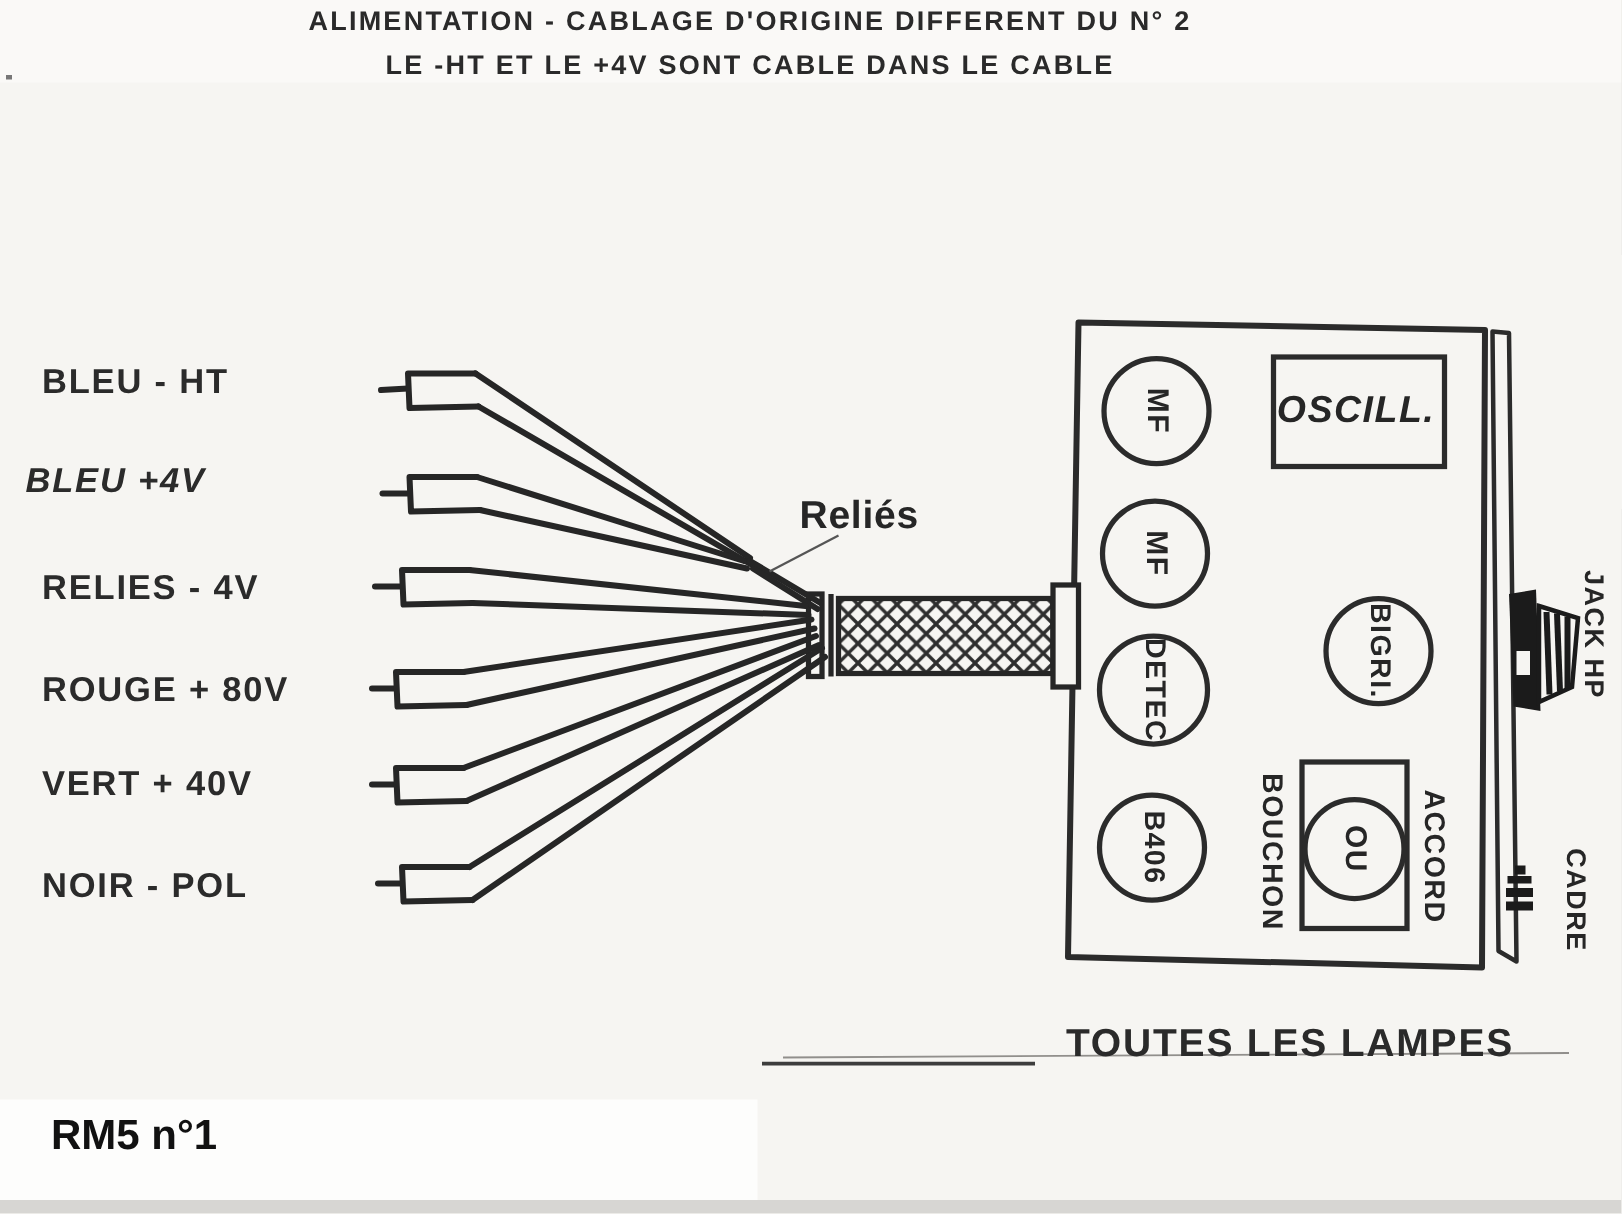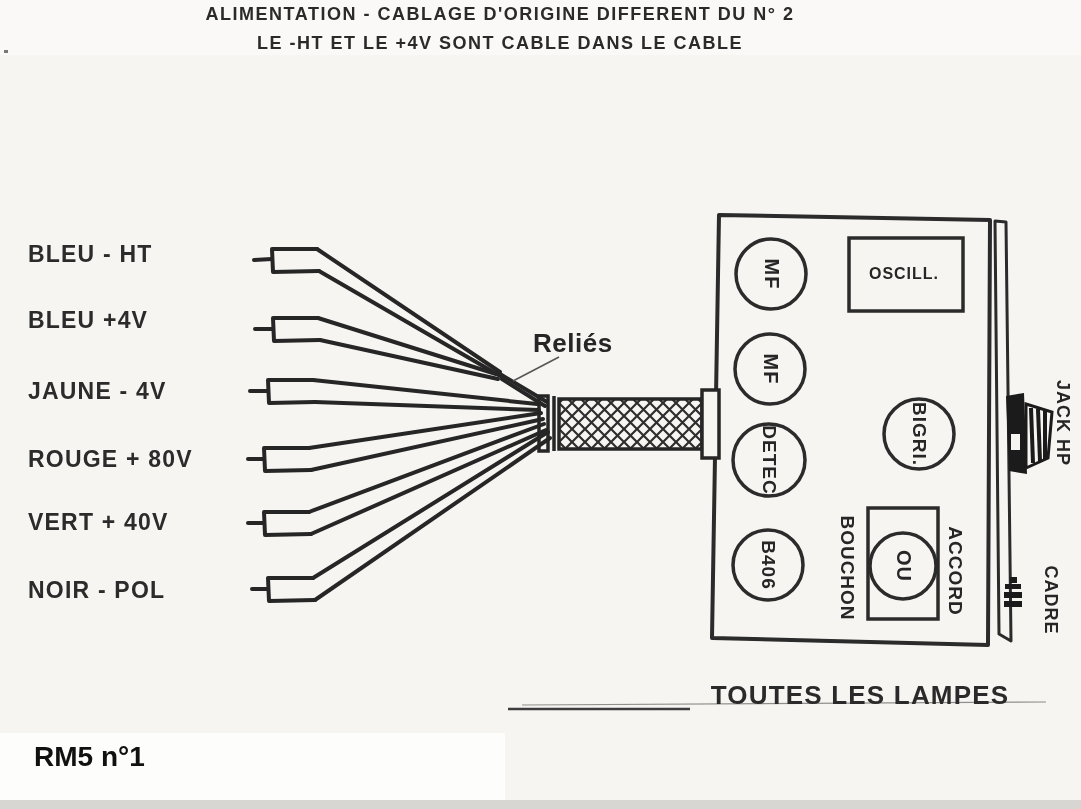--- a/index.html
+++ b/index.html
@@ -127,34 +127,34 @@
       <line x1="522" y1="705" x2="1046" y2="702" stroke="#918f8c" stroke-width="1.2"></line>
     </g>
   </svg>
 
   <div class="lbl title-block">
     <div>ALIMENTATION - CABLAGE D'ORIGINE DIFFERENT DU N° 2</div>
     <div>LE -HT ET LE +4V SONT CABLE DANS LE CABLE</div>
   </div>
 
   <div class="lbl wire-lbl" style="left:28px;top:241px;">BLEU - HT</div>
-  <div class="lbl wire-lbl" style="left:28px;top:307px;">BLEU +4V</div>
-  <div class="lbl wire-lbl" style="left:28px;top:378px;">JAUNE - 4V</div>
+  <div class="lbl wire-lbl" style="left:17px;top:307px;font-style:italic;">BLEU +4V</div>
+  <div class="lbl wire-lbl" style="left:28px;top:378px;">RELIES - 4V</div>
   <div class="lbl wire-lbl" style="left:28px;top:446px;">ROUGE + 80V</div>
   <div class="lbl wire-lbl" style="left:28px;top:509px;">VERT + 40V</div>
   <div class="lbl wire-lbl" style="left:28px;top:577px;">NOIR - POL</div>
 
   <div class="lbl" style="left:533px;top:328px;font-size:26px;letter-spacing:0.5px;">Reliés</div>
 
   <div class="lbl tube-lbl rot" style="left:771px;top:274px;font-size:20px;">MF</div>
   <div class="lbl tube-lbl rot" style="left:770px;top:369px;font-size:20px;">MF</div>
   <div class="lbl tube-lbl rot" style="left:769px;top:460px;">DETEC</div>
   <div class="lbl tube-lbl rot" style="left:768px;top:565px;">B406</div>
   <div class="lbl tube-lbl rot" style="left:919px;top:434px;">BIGRI.</div>
-  <div class="lbl ctr" style="left:904px;top:274px;font-size:16px;letter-spacing:1px;">OSCILL.</div>
+  <div class="lbl ctr" style="left:904px;top:274px;font-size:25px;letter-spacing:1px;font-style:italic;">OSCILL.</div>
   <div class="lbl tube-lbl rot" style="left:847px;top:568px;">BOUCHON</div>
   <div class="lbl tube-lbl rot" style="left:903px;top:566px;font-size:20px;">OU</div>
   <div class="lbl tube-lbl rot" style="left:955px;top:571px;">ACCORD</div>
   <div class="lbl rot" style="left:1062px;top:423px;font-size:18px;letter-spacing:1px;">JACK HP</div>
   <div class="lbl rot" style="left:1050px;top:600px;font-size:18px;letter-spacing:1px;">CADRE</div>
 
   <div class="lbl note-block">
     <div>TOUTES LES LAMPES</div>
   </div>
 

